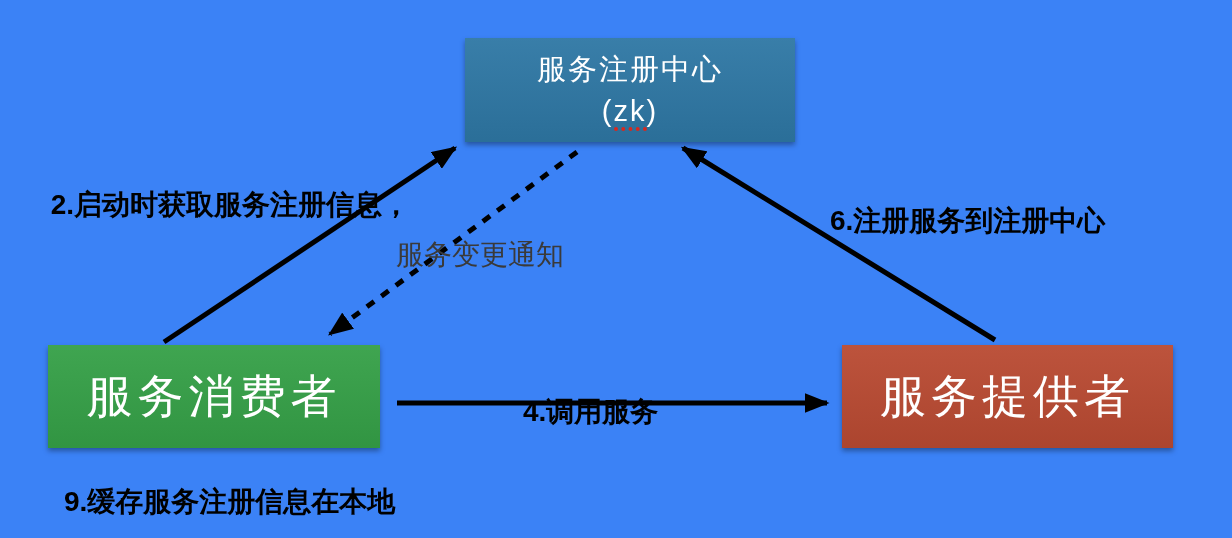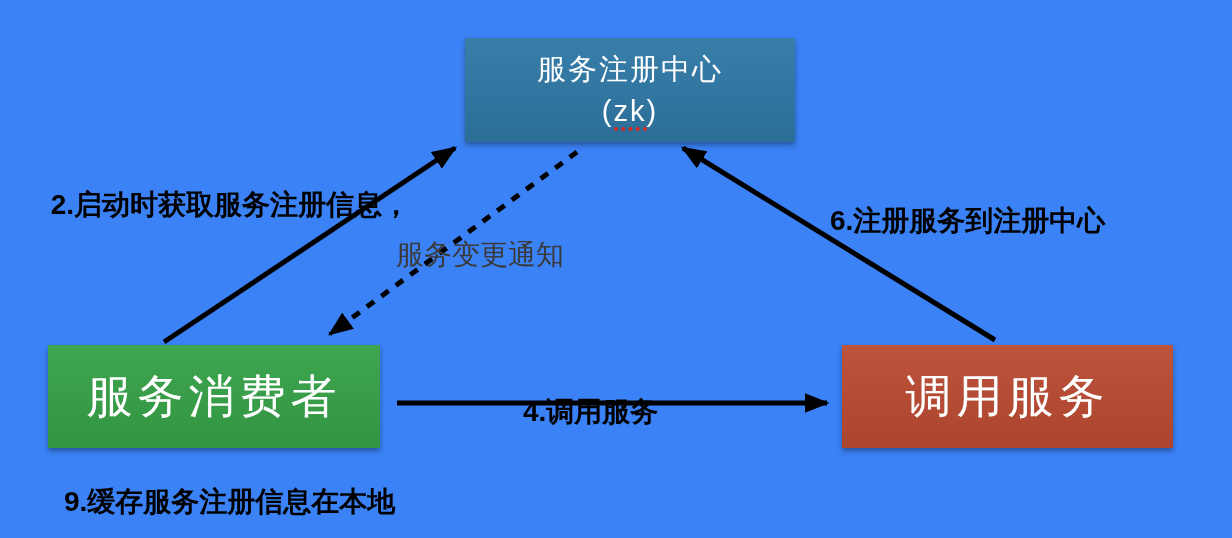--- a/index.html
+++ b/index.html
@@ -82,21 +82,21 @@
     <div>
       <span>(</span><span class="zk-underline" style="border-bottom-color: rgb(216, 40, 30);">zk</span><span>)</span>
     </div>
   </div>
 
   <div class="node node-consumer" style="background-color: rgb(53, 160, 71);">
     <span>服务消费者</span>
   </div>
 
   <div class="node node-provider" style="background-color: rgb(185, 74, 50);">
-    <span>调用服务</span>
+    <span>服务提供者</span>
   </div>
 
   <div class="lbl lbl-step2">
     <div>2.启动时获取服务注册信息，</div>
   </div>
 
   <div class="lbl lbl-notify">服务变更通知</div>
 
   <div class="lbl lbl-step1">6.注册服务到注册中心</div>
 

